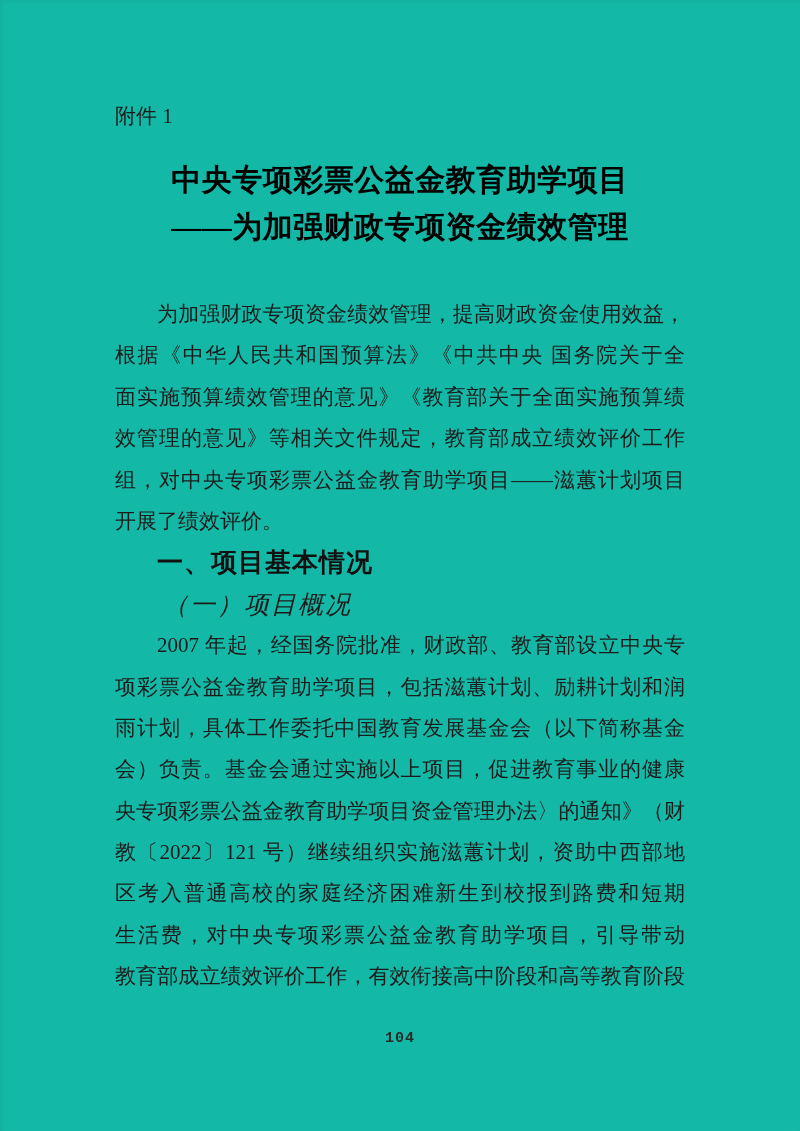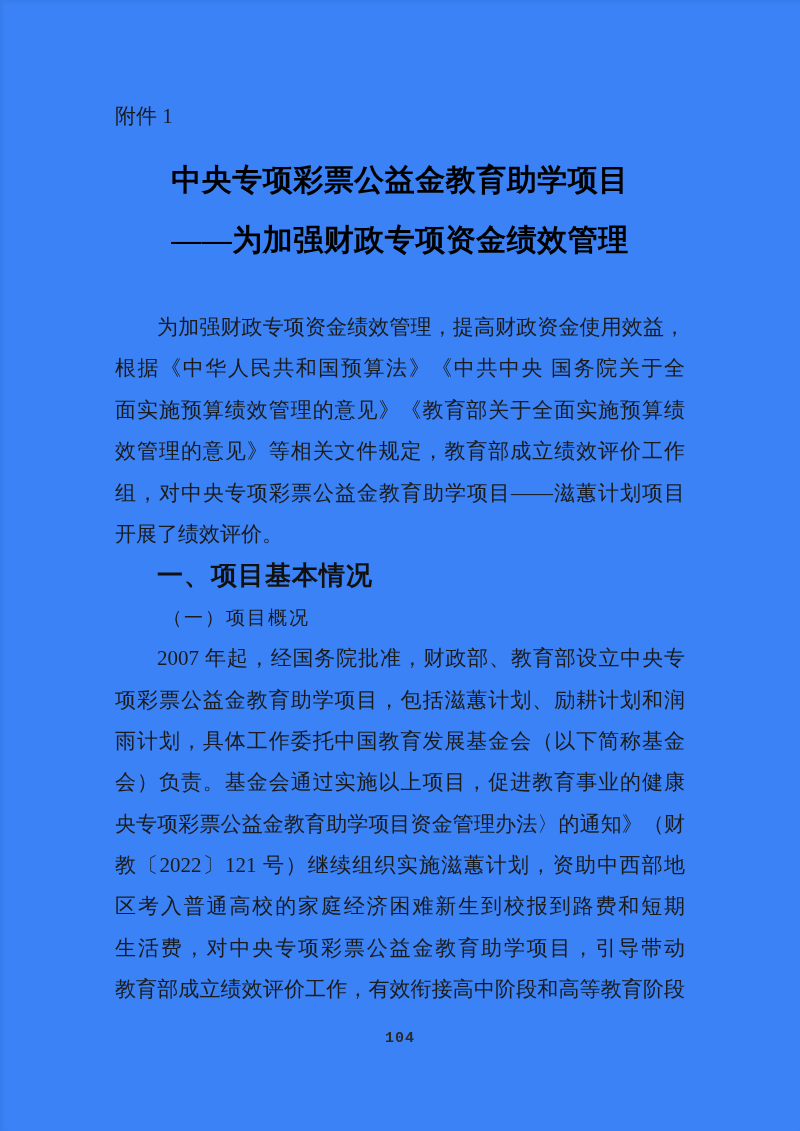--- a/index.html
+++ b/index.html
@@ -5,21 +5,21 @@
   html, body {
     margin: 0;
     padding: 0;
     background: #ffffff;
   }
   .page {
     position: relative;
     width: 800px;
     height: 1131px;
     margin: 0 auto;
-    background: #3b82f6;
+    background: #14b8a6;
     box-shadow: inset 2px 2px 4px rgba(0,0,0,0.05);
     overflow: hidden;
     color: #1b1b1b;
     font-family: "Liberation Serif", "DejaVu Serif", serif;
     box-sizing: border-box;
     padding: 0 115px;
   }
   .attachment {
     margin-top: 104px;
     font-size: 21px;
@@ -30,21 +30,20 @@
     margin: 28px 0 0 0;
     text-align: center;
     font-size: 30px;
     line-height: 47px;
     font-weight: 700;
     color: #000000;
     letter-spacing: 0.5px;
   }
   .title .title-line {
     display: block;
-    margin-top: 13px;
   }
   .body-text {
     margin-top: 44px;
   }
   .line {
     font-size: 21px;
     line-height: 41.4px;
     height: 41.4px;
     text-align: justify;
     text-align-last: justify;
@@ -62,21 +61,22 @@
     font-family: "Liberation Sans", "DejaVu Sans", sans-serif;
     font-weight: 700;
     font-size: 26px;
     line-height: 41.4px;
     height: 41.4px;
     padding-left: 42px;
     letter-spacing: 1px;
     color: #111111;
   }
   .heading2 {
-    font-size: 19px;
+    font-style: italic;
+    font-size: 25px;
     line-height: 41.4px;
     height: 41.4px;
     padding-left: 48px;
     letter-spacing: 2px;
     color: #1b1b1b;
   }
   .footer {
     position: absolute;
     left: 0;
     right: 0;

